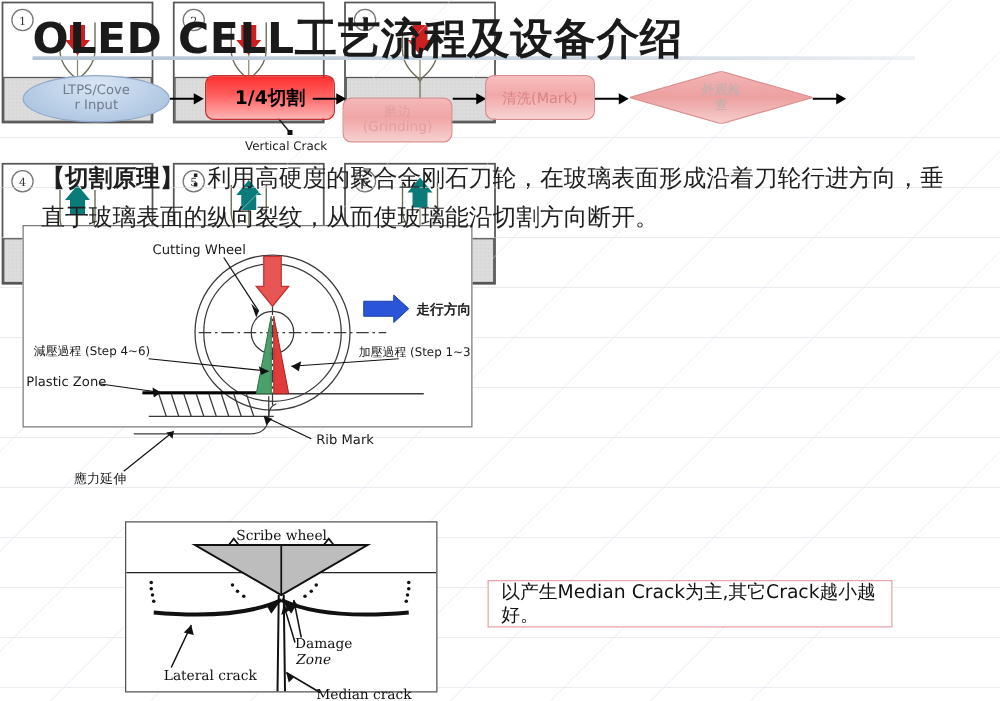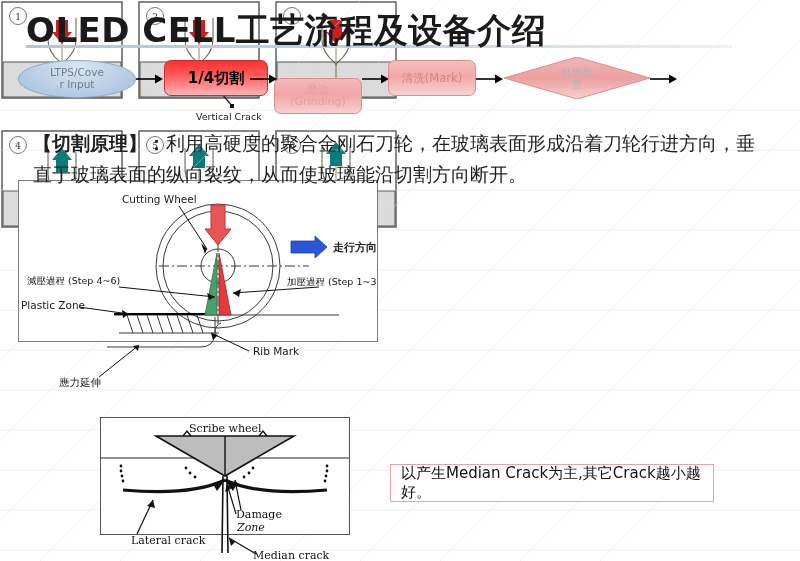--- a/index.html
+++ b/index.html
@@ -126,21 +126,21 @@
 
   
   .fig-frame {
     position: absolute;
     background: #ffffff;
     border: 1px solid #7b7b7b;
     box-sizing: border-box;
     z-index: 3;
   }
   #fig-wheel  { left: 18px;  top: 180px; width: 360px; height: 162px; }
-  #fig-scribe { left: 100px; top: 417px; width: 250px; height: 118px; border-color:#555; }
+  #fig-scribe { left: 100px; top: 417px; width: 250px; height: 137px; border-color:#555; }
   #fig-steps  { left: 386px; top: 183px; width: 398px; height: 232px; border: none; background: transparent; }
 
   svg { display: block; }
 
   .fig-svg { position: absolute; left: 0; top: 0; }
 
   
   #callout {
     position: absolute;
     left: 390px;

